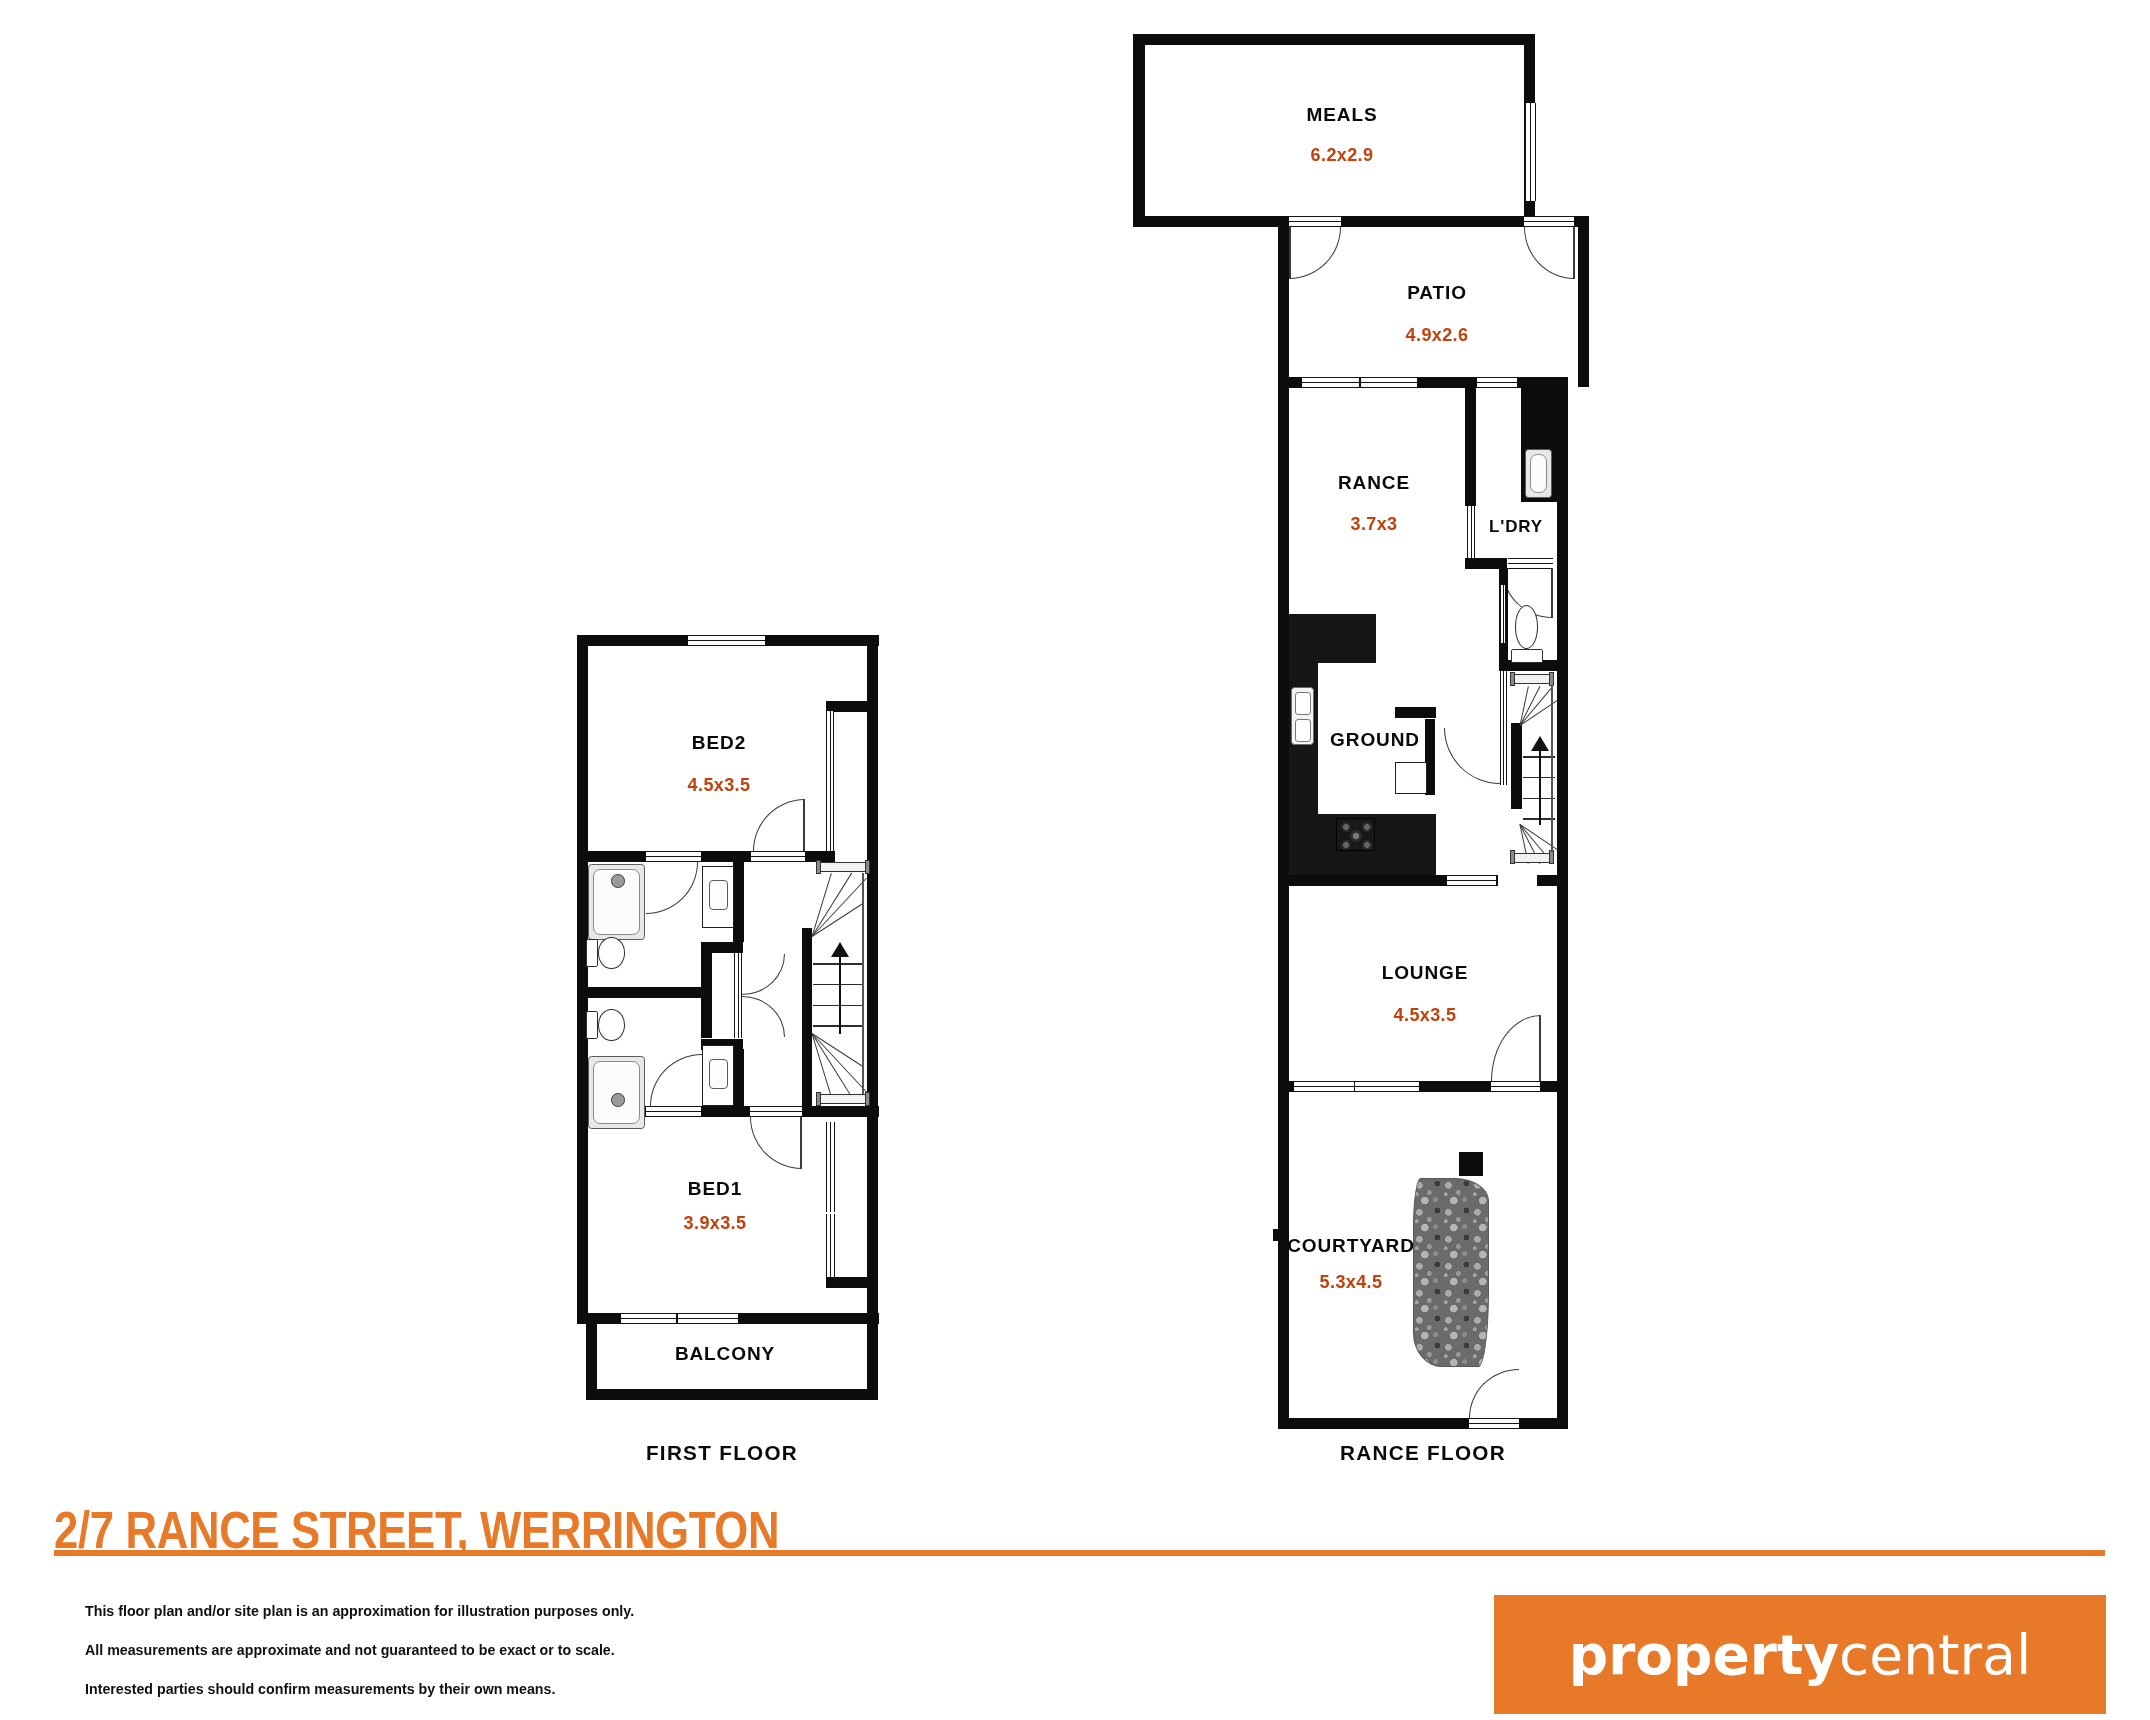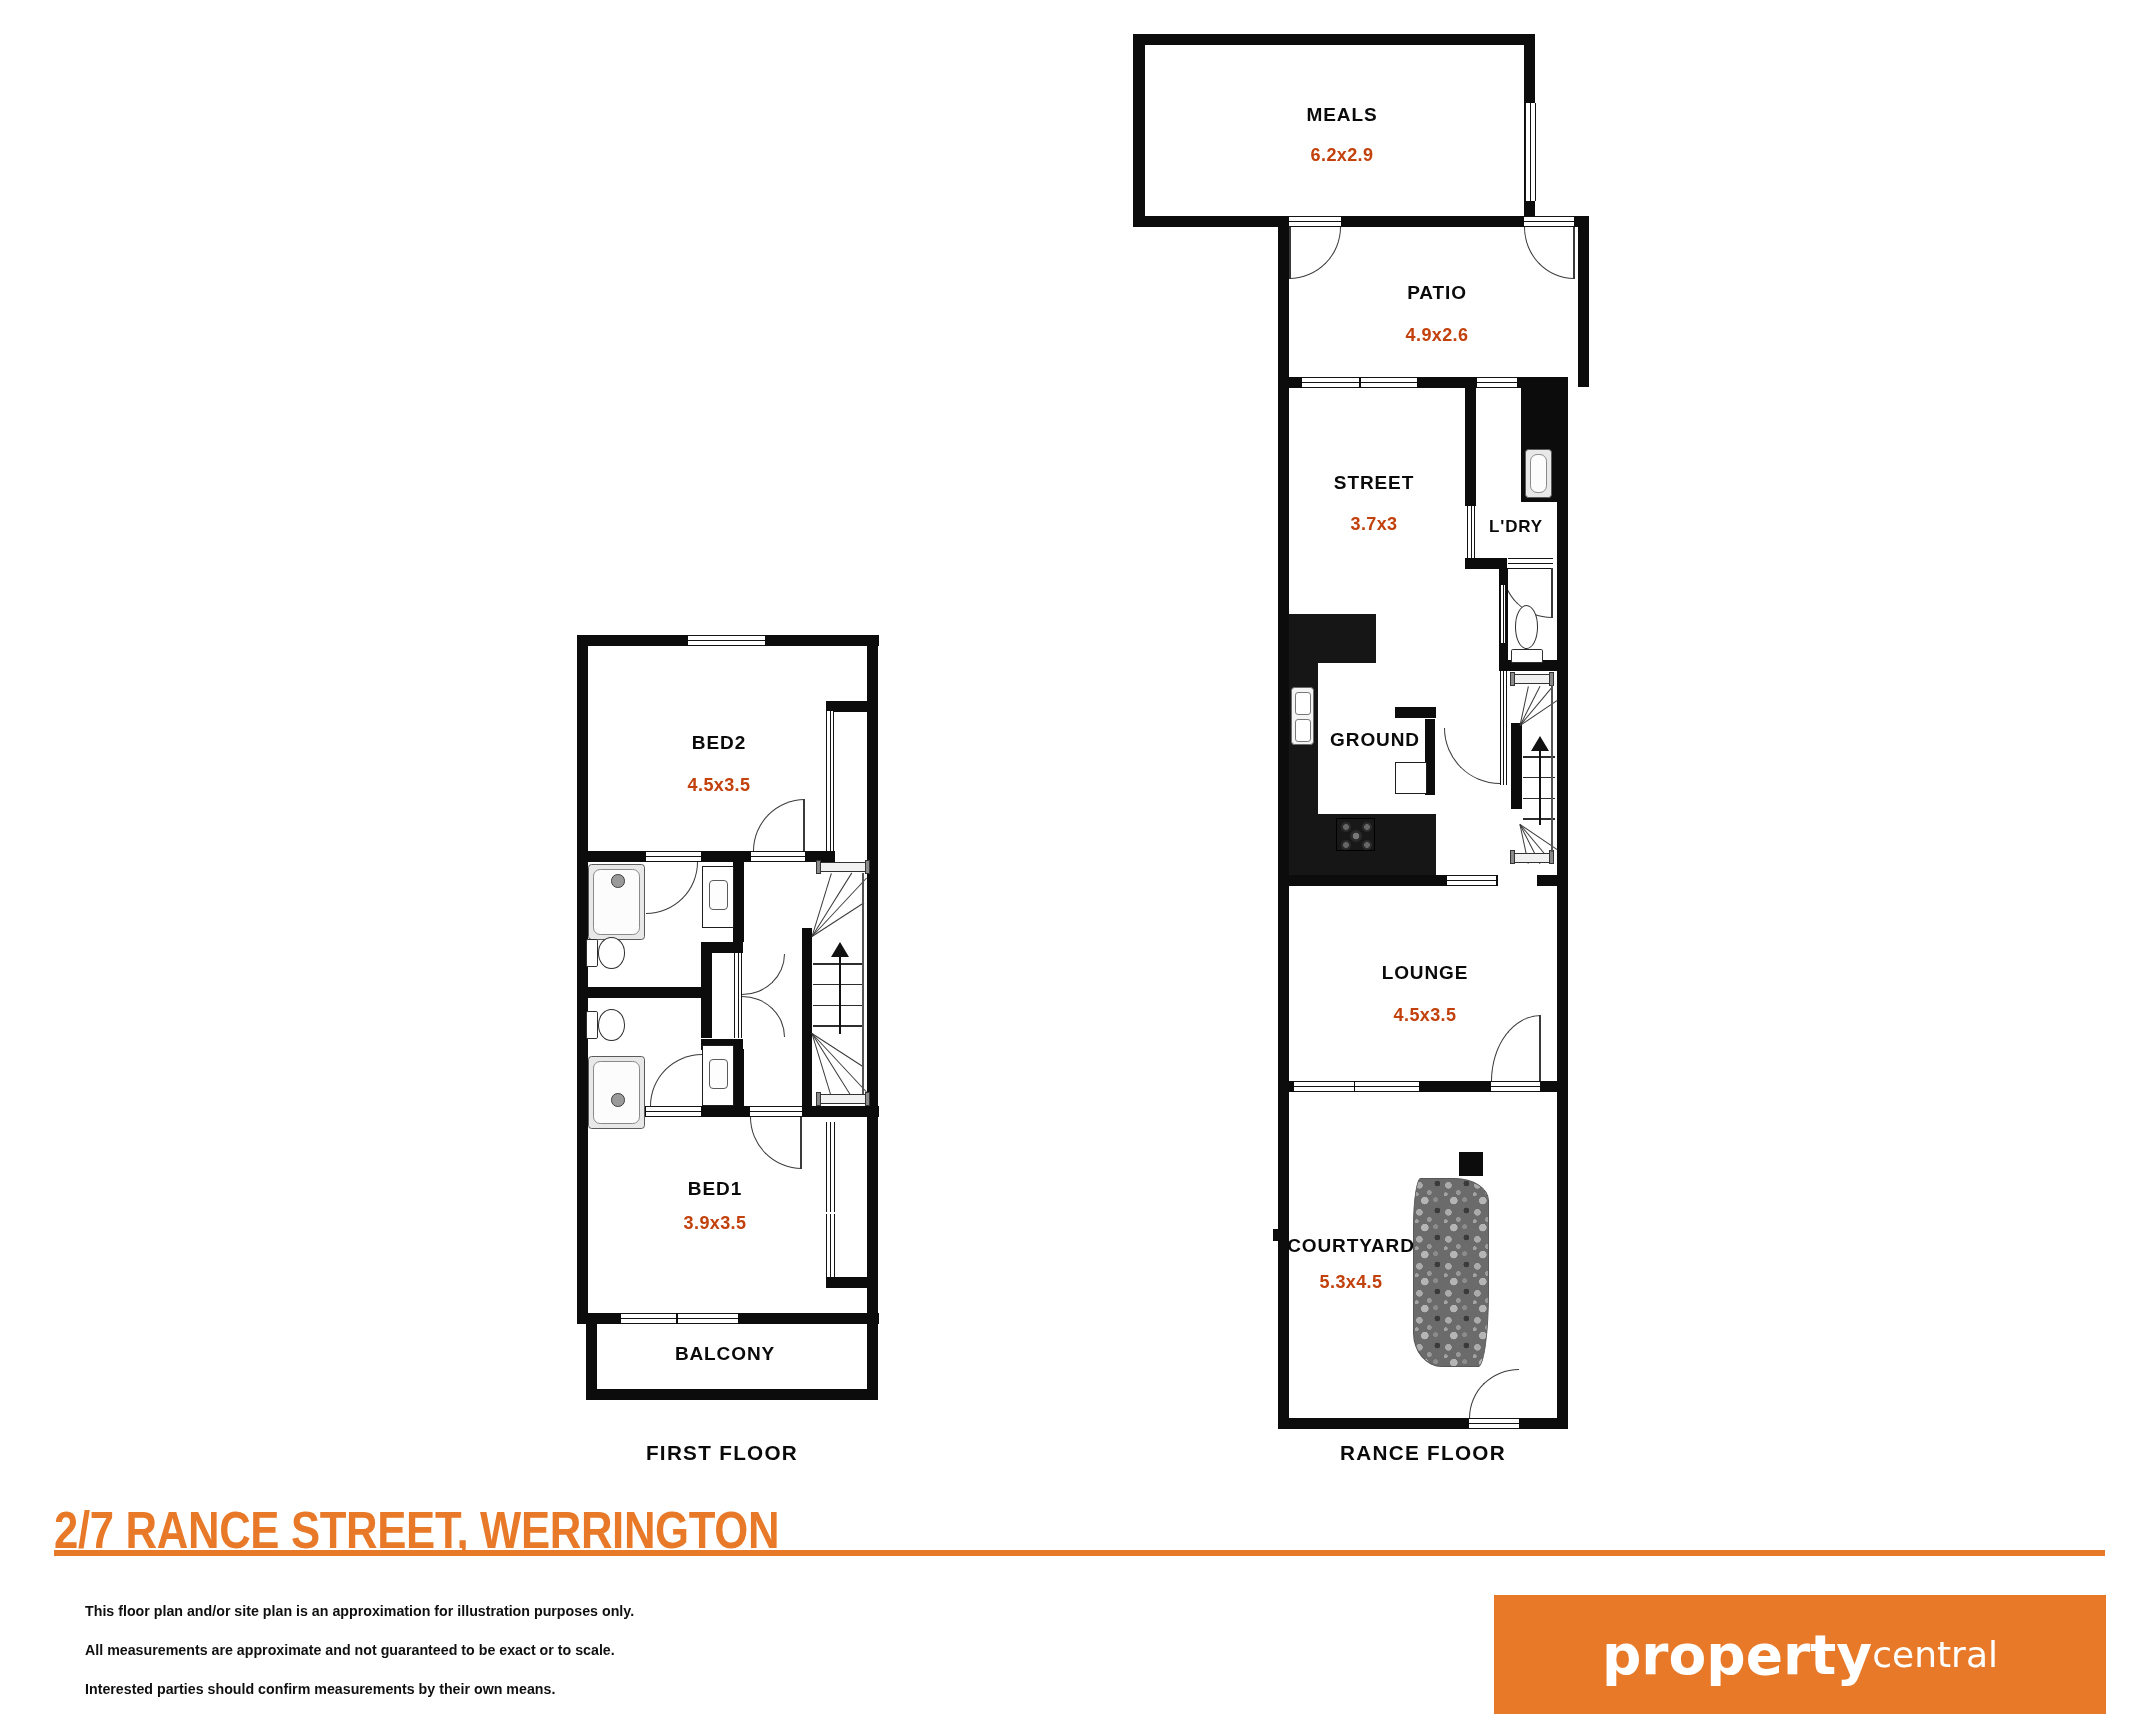--- a/index.html
+++ b/index.html
@@ -58,21 +58,21 @@
   .floor-label{position:absolute;transform:translate(-50%,-50%);font-weight:bold;font-size:20.7px;
      letter-spacing:1.3px;color:#0a0a0a;white-space:nowrap;}
   .address{position:absolute;left:54px;top:1500px;font-weight:bold;font-size:52px;letter-spacing:-0.4px;
      transform:scaleX(.84);transform-origin:left top;white-space:nowrap;}
   .rule{position:absolute;left:54px;top:1550px;width:2051px;height:5.8px;}
   .disc{position:absolute;left:85px;font-weight:bold;font-size:15.3px;color:#101010;
      transform:scaleX(.93);transform-origin:left top;white-space:nowrap;}
   .logo{position:absolute;left:1494px;top:1595px;width:612px;height:119px;display:flex;
      align-items:center;justify-content:center;font-family:"DejaVu Sans",sans-serif;}
   .logo .b{color:#fff;font-weight:bold;font-size:55px;letter-spacing:0;}
-  .logo .l{color:#fff;font-weight:normal;font-size:36px;letter-spacing:0;}
+  .logo .l{color:#fff;font-weight:normal;font-size:55px;letter-spacing:0;}
 </style>
 </head>
 <body>
 
 <section class="plan">
 
   <div class="wall" style="left:577px;top:635px;width:302px;height:10.8px"></div>
   <div class="wall" style="left:577px;top:635px;width:10.8px;height:689px"></div>
   <div class="wall" style="left:867px;top:635px;width:10.8px;height:689px"></div>
   <div class="wall" style="left:577px;top:1313px;width:302px;height:10.8px"></div>
@@ -247,21 +247,21 @@
 
   <div class="wall" style="left:1459px;top:1152px;width:24px;height:24px"></div>
   <div class="garden" style="left:1413px;top:1178px;width:76px;height:189px"></div>
   <div class="winh" style="left:1469px;top:1418px;width:50px;height:10.8px"></div>
   <div class="arc tl" style="left:1469px;top:1369px;width:50px;height:49px"></div>
 
   <div class="room-label" style="left:1342px;top:115px">MEALS</div>
   <div class="room-dims" style="left:1342px;top:155px">6.2x2.9</div>
   <div class="room-label" style="left:1437px;top:293px">PATIO</div>
   <div class="room-dims" style="left:1437px;top:335px">4.9x2.6</div>
-  <div class="room-label" style="left:1374px;top:483px">STREET</div>
+  <div class="room-label" style="left:1374px;top:483px">RANCE</div>
   <div class="room-dims" style="left:1374px;top:524px">3.7x3</div>
   <div class="room-label" style="left:1516px;top:527px;font-size:17px">L'DRY</div>
   <div class="room-label" style="left:1375px;top:740px">GROUND</div>
   <div class="room-label" style="left:1425px;top:973px">LOUNGE</div>
   <div class="room-dims" style="left:1425px;top:1015px">4.5x3.5</div>
   <div class="room-label" style="left:1351px;top:1246px">COURTYARD</div>
   <div class="room-dims" style="left:1351px;top:1282px">5.3x4.5</div>
   <div class="floor-label" style="left:1423px;top:1453px">RANCE FLOOR</div>
 </section>
 

